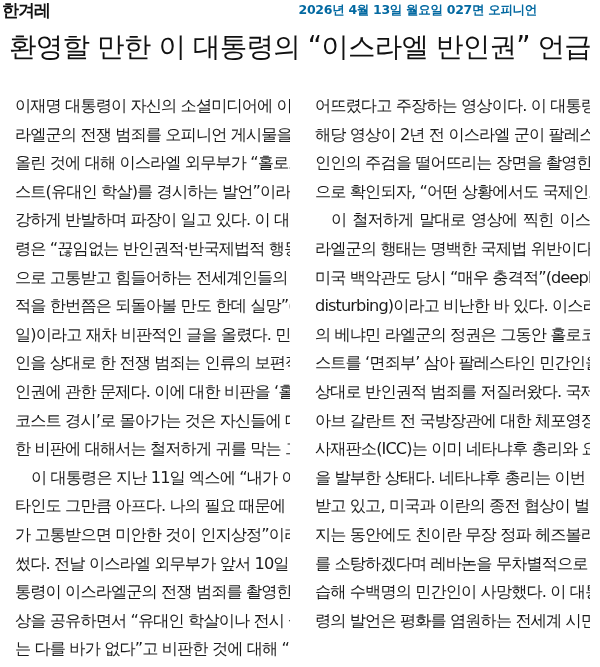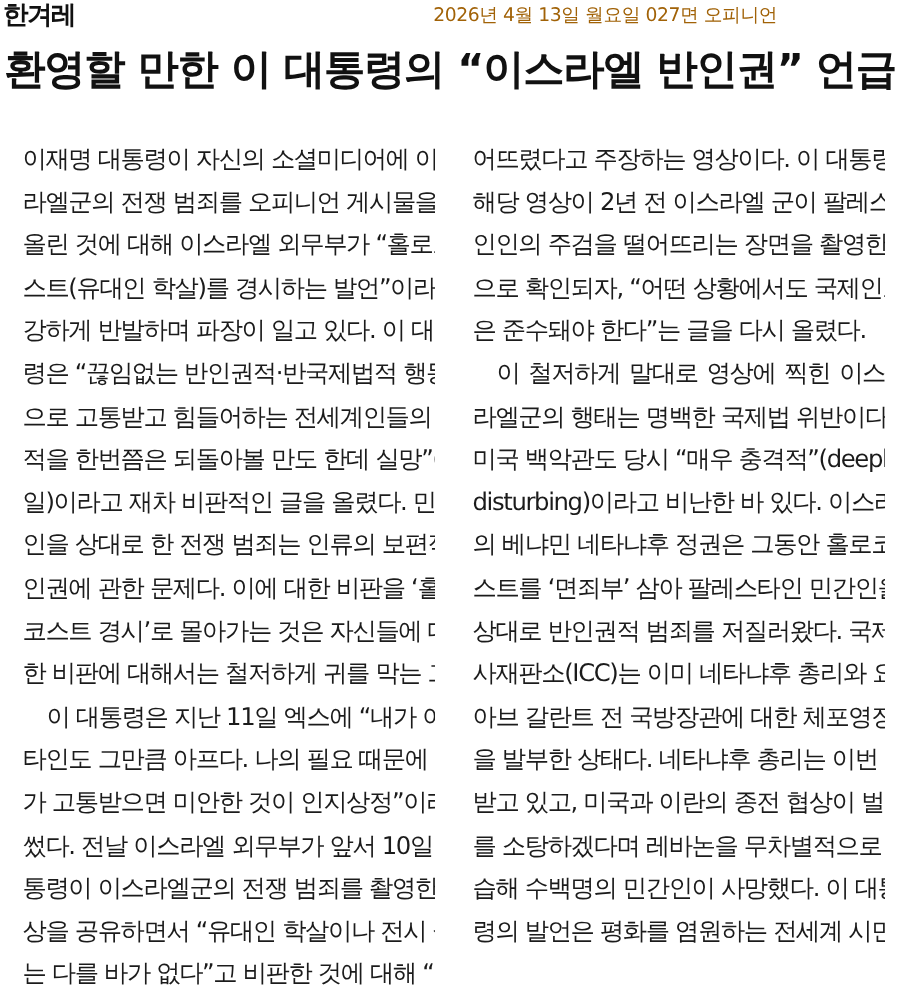--- a/index.html
+++ b/index.html
@@ -14,50 +14,51 @@
       position: relative;
       color: #1a1a1a;
       font-family: "DejaVu Sans", sans-serif;
     }
     .masthead {
       position: absolute;
       top: 0;
       left: 0;
       width: 520px;
       height: 22px;
+      padding-left: 19px;
     }
     .logo {
       position: absolute;
       left: 2px;
       top: 0px;
       font-size: 17px;
       font-weight: bold;
       letter-spacing: -1px;
       color: #111;
       line-height: 20px;
     }
     .dateline {
       position: absolute;
       right: 2px;
       top: 1px;
       font-size: 12.5px;
-      font-weight: normal;
-      color: #a16207;
+      font-weight: bold;
+      color: #0369a1;
       line-height: 18px;
       letter-spacing: -0.3px;
     }
     .headline {
       position: absolute;
       top: 26px;
       left: 0;
       width: 600px;
       text-align: center;
       font-size: 27.5px;
       line-height: 40px;
-      font-weight: bold;
+      font-weight: normal;
       color: #111;
       letter-spacing: -0.8px;
       margin: 0;
     }
     .columns {
       position: absolute;
       top: 92px;
       left: 15px;
       width: 575px;
       display: flex;
@@ -129,33 +130,33 @@
 
     </p>
   </div>
 
   <div class="col">
     <p>
       <span class="line">어뜨렸다고 주장하는 영상이다. 이 대통령은</span>
       <span class="line">해당 영상이 2년 전 이스라엘 군이 팔레스타</span>
       <span class="line">인인의 주검을 떨어뜨리는 장면을 촬영한 것</span>
       <span class="line">으로 확인되자, “어떤 상황에서도 국제인도법</span>
-      <span class="line last">은 준수돼야 한다”는 글을 다시 올렸다.</span>
     </p>
     <p>
       <span class="line indent">이 철저하게 말대로 영상에 찍힌 이스</span>
       <span class="line">라엘군의 행태는 명백한 국제법 위반이다.</span>
       <span class="line">미국 백악관도 당시 “매우 충격적”(deeply</span>
       <span class="line">disturbing)이라고 비난한 바 있다. 이스라엘</span>
-      <span class="line">의 베냐민 네타냐후 정권은 그동안 홀로코</span>
+      <span class="line">의 베냐민 라엘군의 정권은 그동안 홀로코</span>
       <span class="line">스트를 ‘면죄부’ 삼아 팔레스타인 민간인을</span>
       <span class="line">상대로 반인권적 범죄를 저질러왔다. 국제형</span>
+      <span class="line">아브 갈란트 전 국방장관에 대한 체포영장</span>
       <span class="line">사재판소(ICC)는 이미 네타냐후 총리와 요</span>
-      <span class="line">아브 갈란트 전 국방장관에 대한 체포영장</span>
       <span class="line">을 발부한 상태다. 네타냐후 총리는 이번 미</span>
       <span class="line">받고 있고, 미국과 이란의 종전 협상이 벌어</span>
+      <span class="line">지는 동안에도 친이란 무장 정파 헤즈볼라</span>
       <span class="line">를 소탕하겠다며 레바논을 무차별적으로 공</span>
       <span class="line">습해 수백명의 민간인이 사망했다. 이 대통</span>
       <span class="line">령의 발언은 평화를 염원하는 전세계 시민</span>
 
     </p>
   </div>
 </div>
 
 </body></html>

